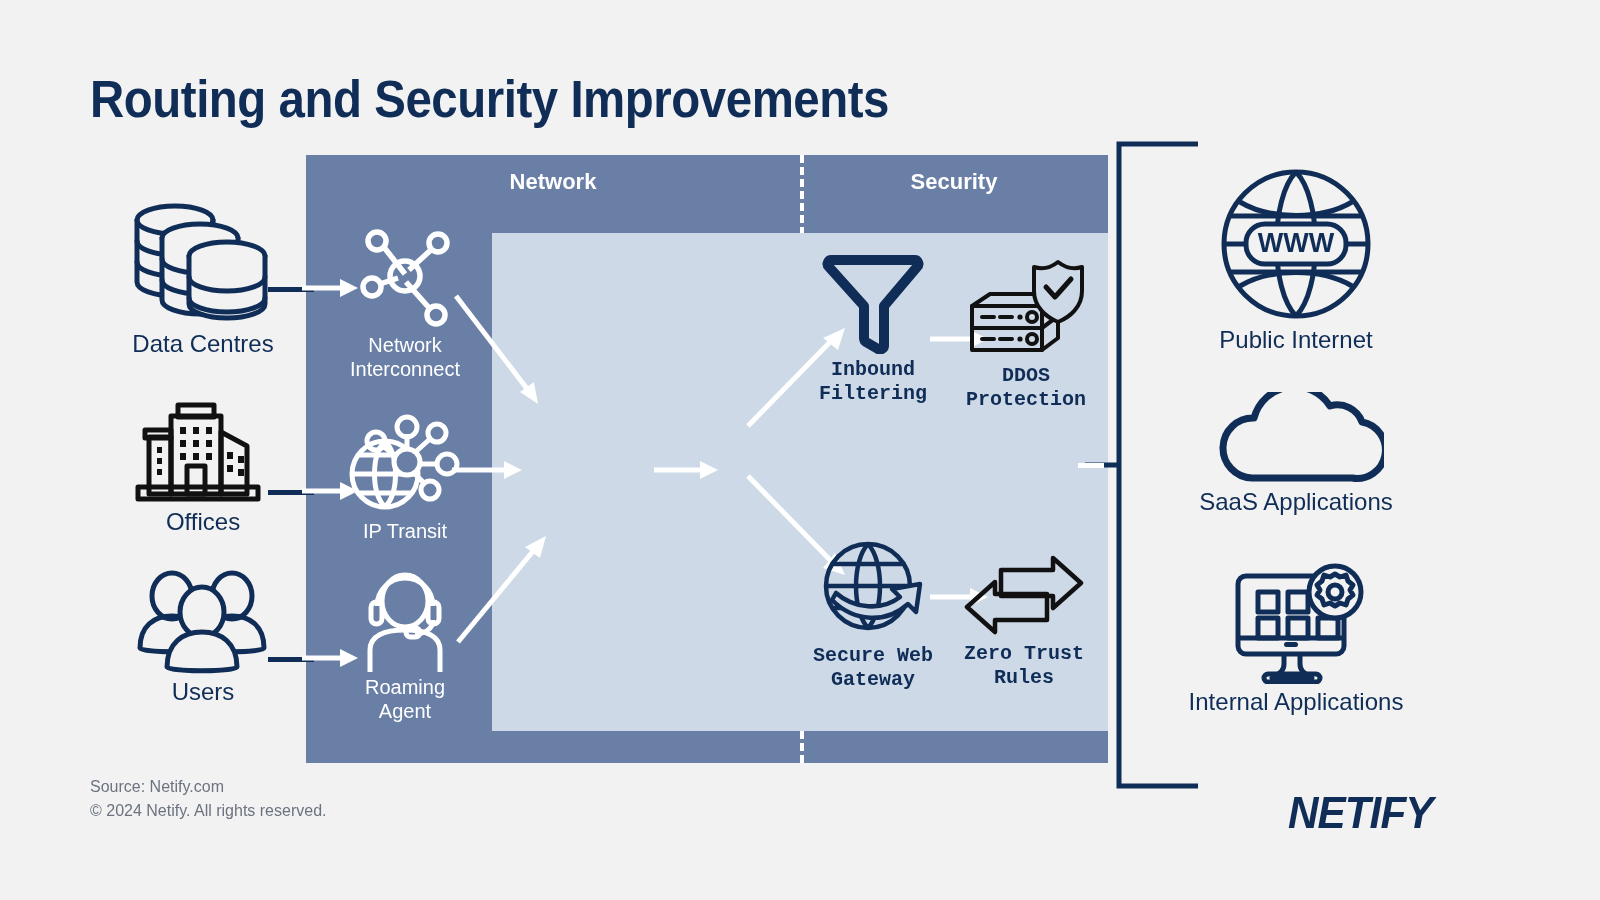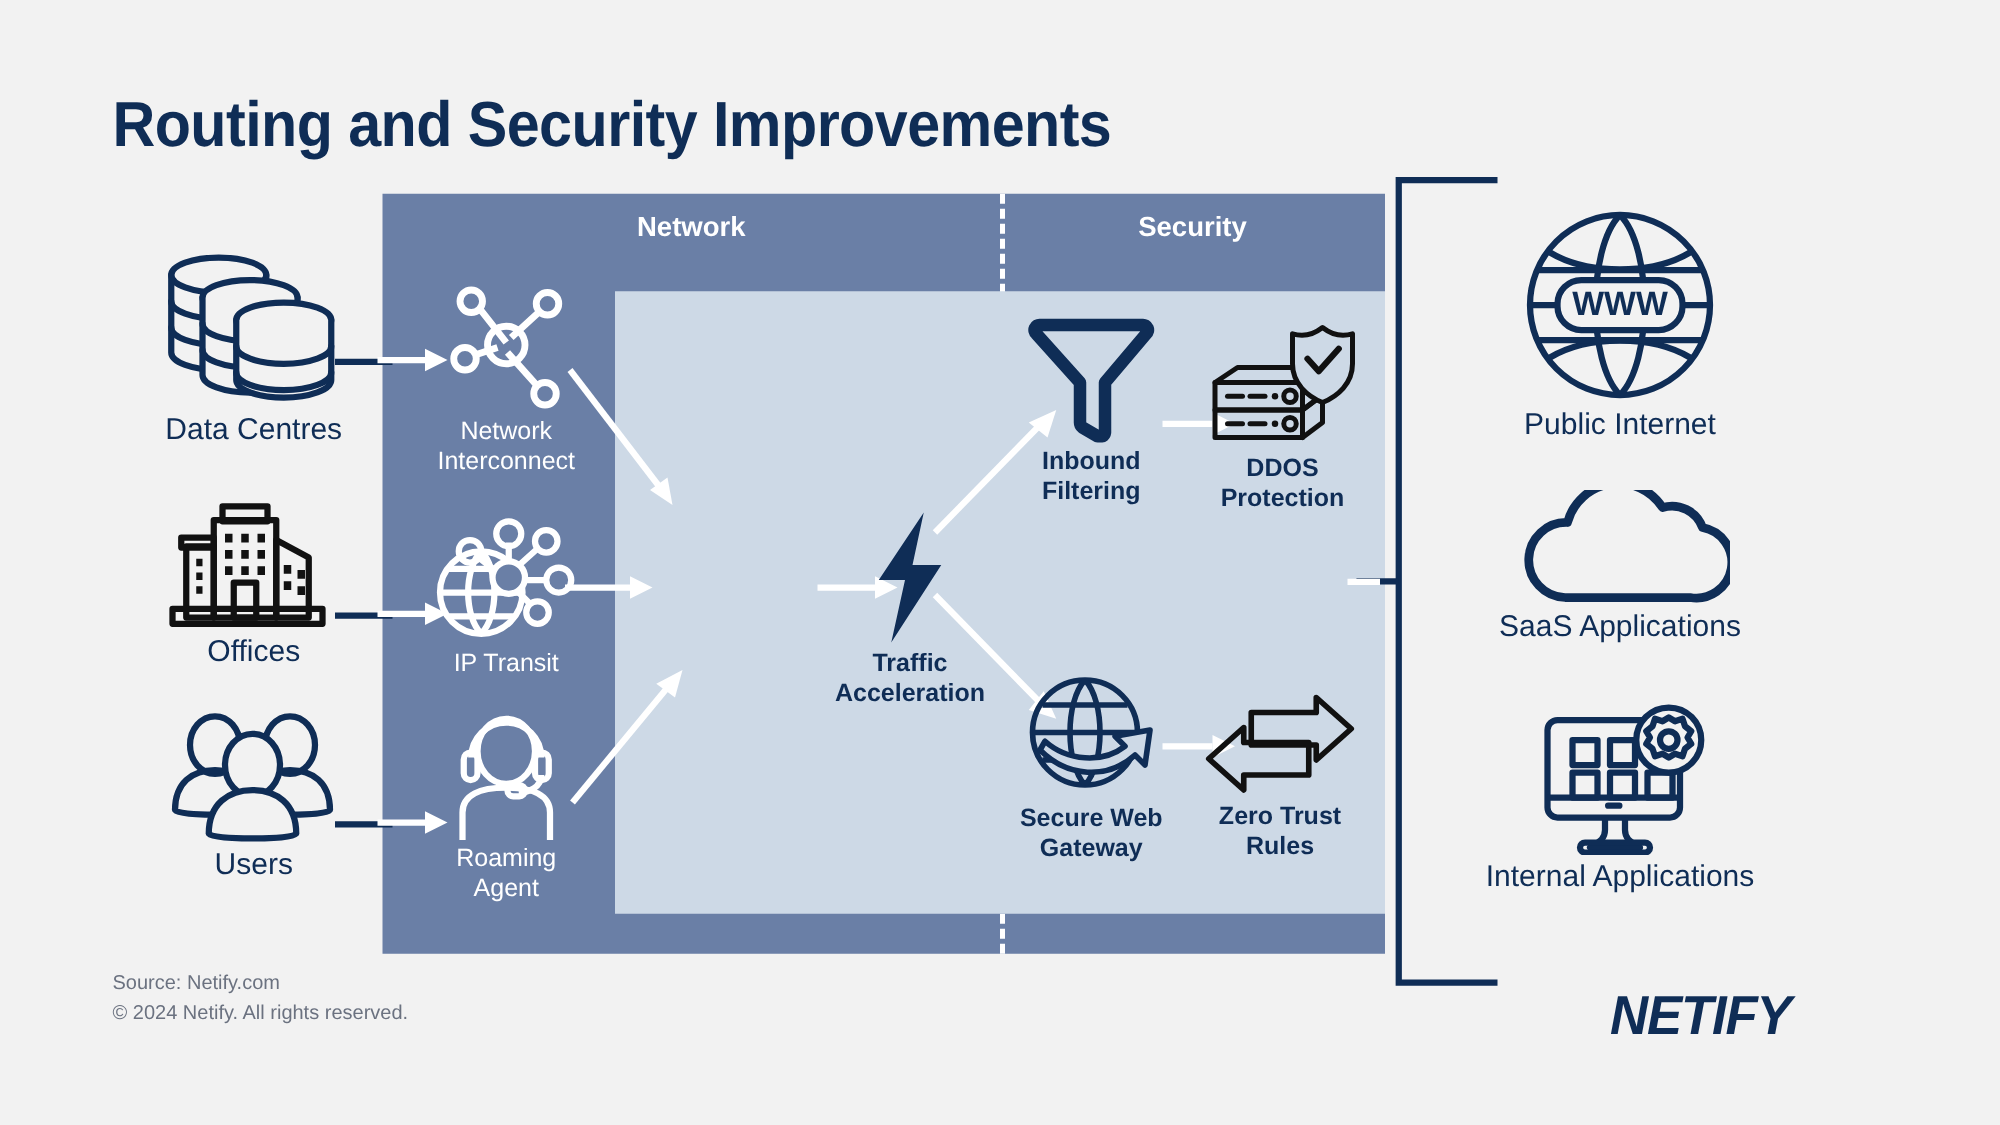--- a/index.html
+++ b/index.html
@@ -45,21 +45,21 @@
 
   
   .node { position: absolute; text-align: center; }
   .node .ic { display: flex; align-items: center; justify-content: center; }
   .node .lbl {
     margin-top: 4px; line-height: 1.18;
     white-space: pre-line;
   }
   .lbl-dark  { color: #0f2d56; font-size: 24px; font-weight: 400; }
   .lbl-white { color: #ffffff; font-size: 20px; font-weight: 400; }
-  .lbl-bold  { color: #0f2d56; font-size: 20px; font-weight: 700; }
+  .lbl-bold  { color: #0f2d56; font-size: 20px; font-weight: 700; font-family: Liberation Mono, monospace; }
 
   
   #n-data-centres { left: 108px; top: 198px; width: 190px; }
   #n-offices      { left: 108px; top: 400px; width: 190px; }
   #n-users        { left: 108px; top: 570px; width: 190px; }
 
   
   #n-interconnect { left: 320px; top: 222px; width: 170px; }
   #n-ip-transit   { left: 320px; top: 412px; width: 170px; }
   #n-roaming      { left: 320px; top: 568px; width: 170px; }
@@ -268,29 +268,20 @@
     <path d="M10 112 L86 20" stroke="#ffffff" stroke-width="5"></path>
       <path d="M98 6 l-6 22 l-15 -11 z" fill="#ffffff"></path>
   </svg>
 
 
   <svg class="conn" style="left:652px; top:450px;" width="72" height="40">
     <path d="M2 20 h46" stroke="#ffffff" stroke-width="5"></path>
       <path d="M66 20 l-18 -9 v18 z" fill="#ffffff"></path>
   </svg>
 
-  <div class="node" id="n-traffic">
-    <div class="ic">
-      <svg width="90" height="108" viewBox="0 0 90 108">
-        <path d="M56 2 L20 56 L41 56 L30 106 L70 44 L47 44 Z" fill="#0f2d56"></path>
-      </svg>
-    </div>
-    <div class="lbl lbl-bold">Traffic
-Acceleration</div>
-  </div>
 
   <svg class="conn" style="left:742px; top:326px;" width="112" height="110">
     <path d="M6 100 L90 14" stroke="#ffffff" stroke-width="5"></path>
       <path d="M103 2 l-7 22 l-15 -12 z" fill="#ffffff"></path>
   </svg>
   <svg class="conn" style="left:742px; top:470px;" width="112" height="112">
     <path d="M6 6 L90 92" stroke="#ffffff" stroke-width="5"></path>
       <path d="M103 105 l-22 -7 l12 -15 z" fill="#ffffff"></path>
   </svg>
 

